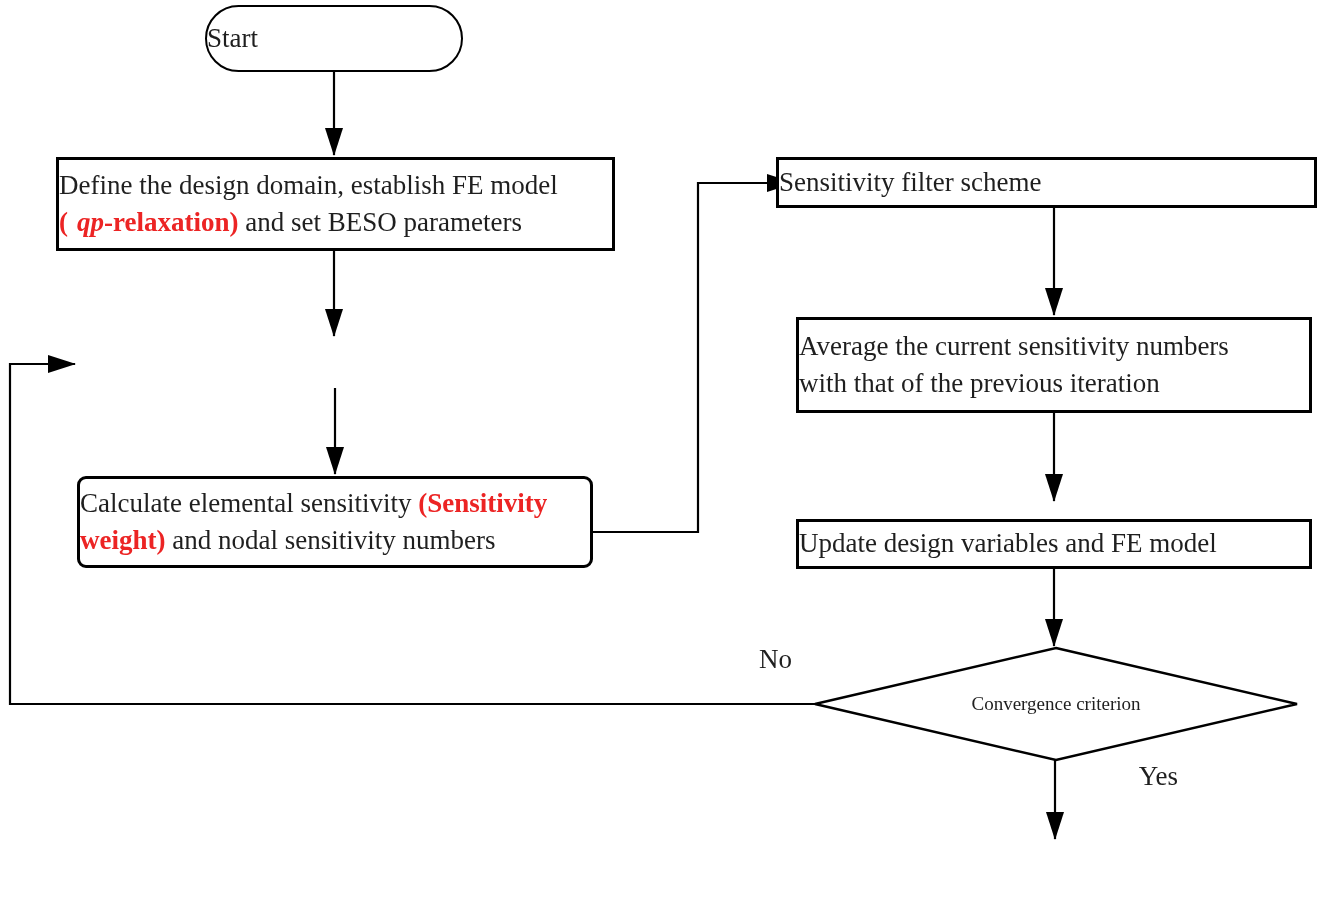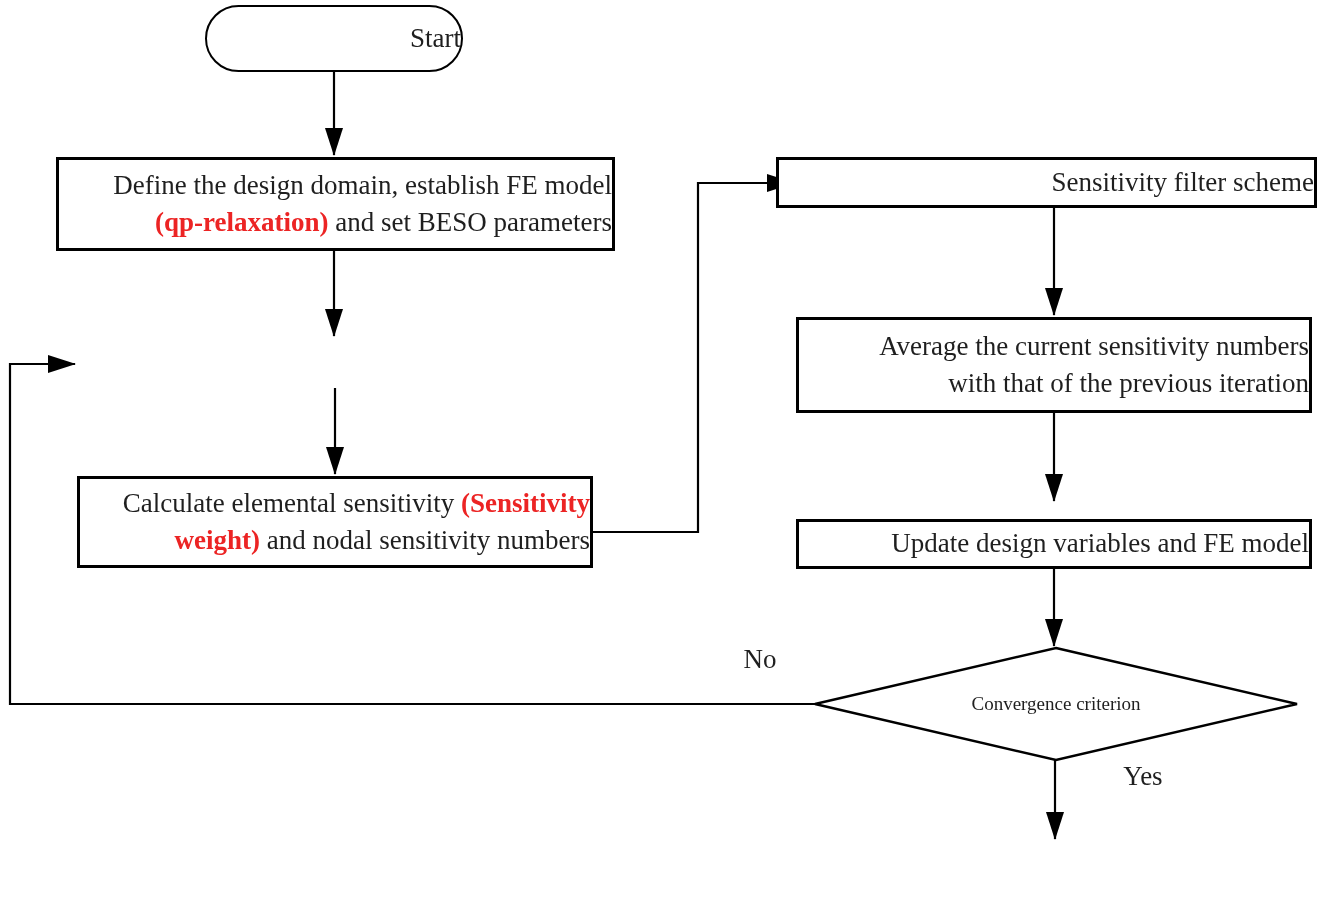--- a/index.html
+++ b/index.html
@@ -22,34 +22,34 @@
   svg.wires path.wire{fill:none;stroke:var(--stroke);stroke-width:2.2;}
   svg.wires polygon.decision{fill:var(--fill);stroke:var(--stroke);stroke-width:2.4;}
   #arrowhead path{fill:var(--stroke);}
   .node{
     position:absolute;
     box-sizing:border-box;
     background:var(--fill);
     border:3px solid var(--stroke);
     display:flex;
     flex-direction:column;
-    align-items:flex-end;
+    align-items:flex-start;
     justify-content:center;
     text-align:center;
     font-size:27px;
     line-height:1.38;
   }
   .terminal{border-width:2.5px;border-radius:36px;}
   .hl{color:var(--highlight);font-weight:bold;}
-  .hl-italic{color:var(--highlight);font-weight:bold;}
+  .hl-italic{color:var(--highlight);font-weight:bold;font-style:italic;margin-left:9px;}
   .edge-label{
     position:absolute;
     font-size:27px;
     line-height:1.1;
-    text-align:center;
+    text-align:right;
   }
   .decision-label{
     position:absolute;
     left:860px;top:687px;width:392px;height:34px;
     display:flex;align-items:center;justify-content:center;
     font-size:19px;
   }
   .line{white-space:pre-wrap;}
 </style>
 </head>
@@ -80,21 +80,21 @@
   <div class="node terminal" style="left:205px;top:5px;width:258px;height:67px;">
     <span>Start</span>
   </div>
 
   <div class="node" style="left:56px;top:157px;width:559px;height:94px;">
     <div class="line">Define the design domain, establish FE model</div>
     <div class="line"><span class="hl">(</span><span class="hl-italic">qp</span><span class="hl">-relaxation)</span><span> and set BESO parameters</span></div>
   </div>
 
 
-  <div class="node" style="left:77px;top:476px;width:516px;height:92px;">
+  <div class="node" style="left:77px;top:476px;width:516px;height:92px;border-radius:9px;">
     <div class="line"><span>Calculate elemental sensitivity </span><span class="hl">(Sensitivity</span></div>
     <div class="line"><span class="hl">weight)</span><span> and nodal sensitivity numbers</span></div>
   </div>
 
   <div class="node" style="left:776px;top:157px;width:541px;height:51px;">
     <span>Sensitivity filter scheme</span>
   </div>
 
   <div class="node" style="left:796px;top:317px;width:516px;height:96px;">
     <div class="line">Average the current sensitivity numbers</div>

